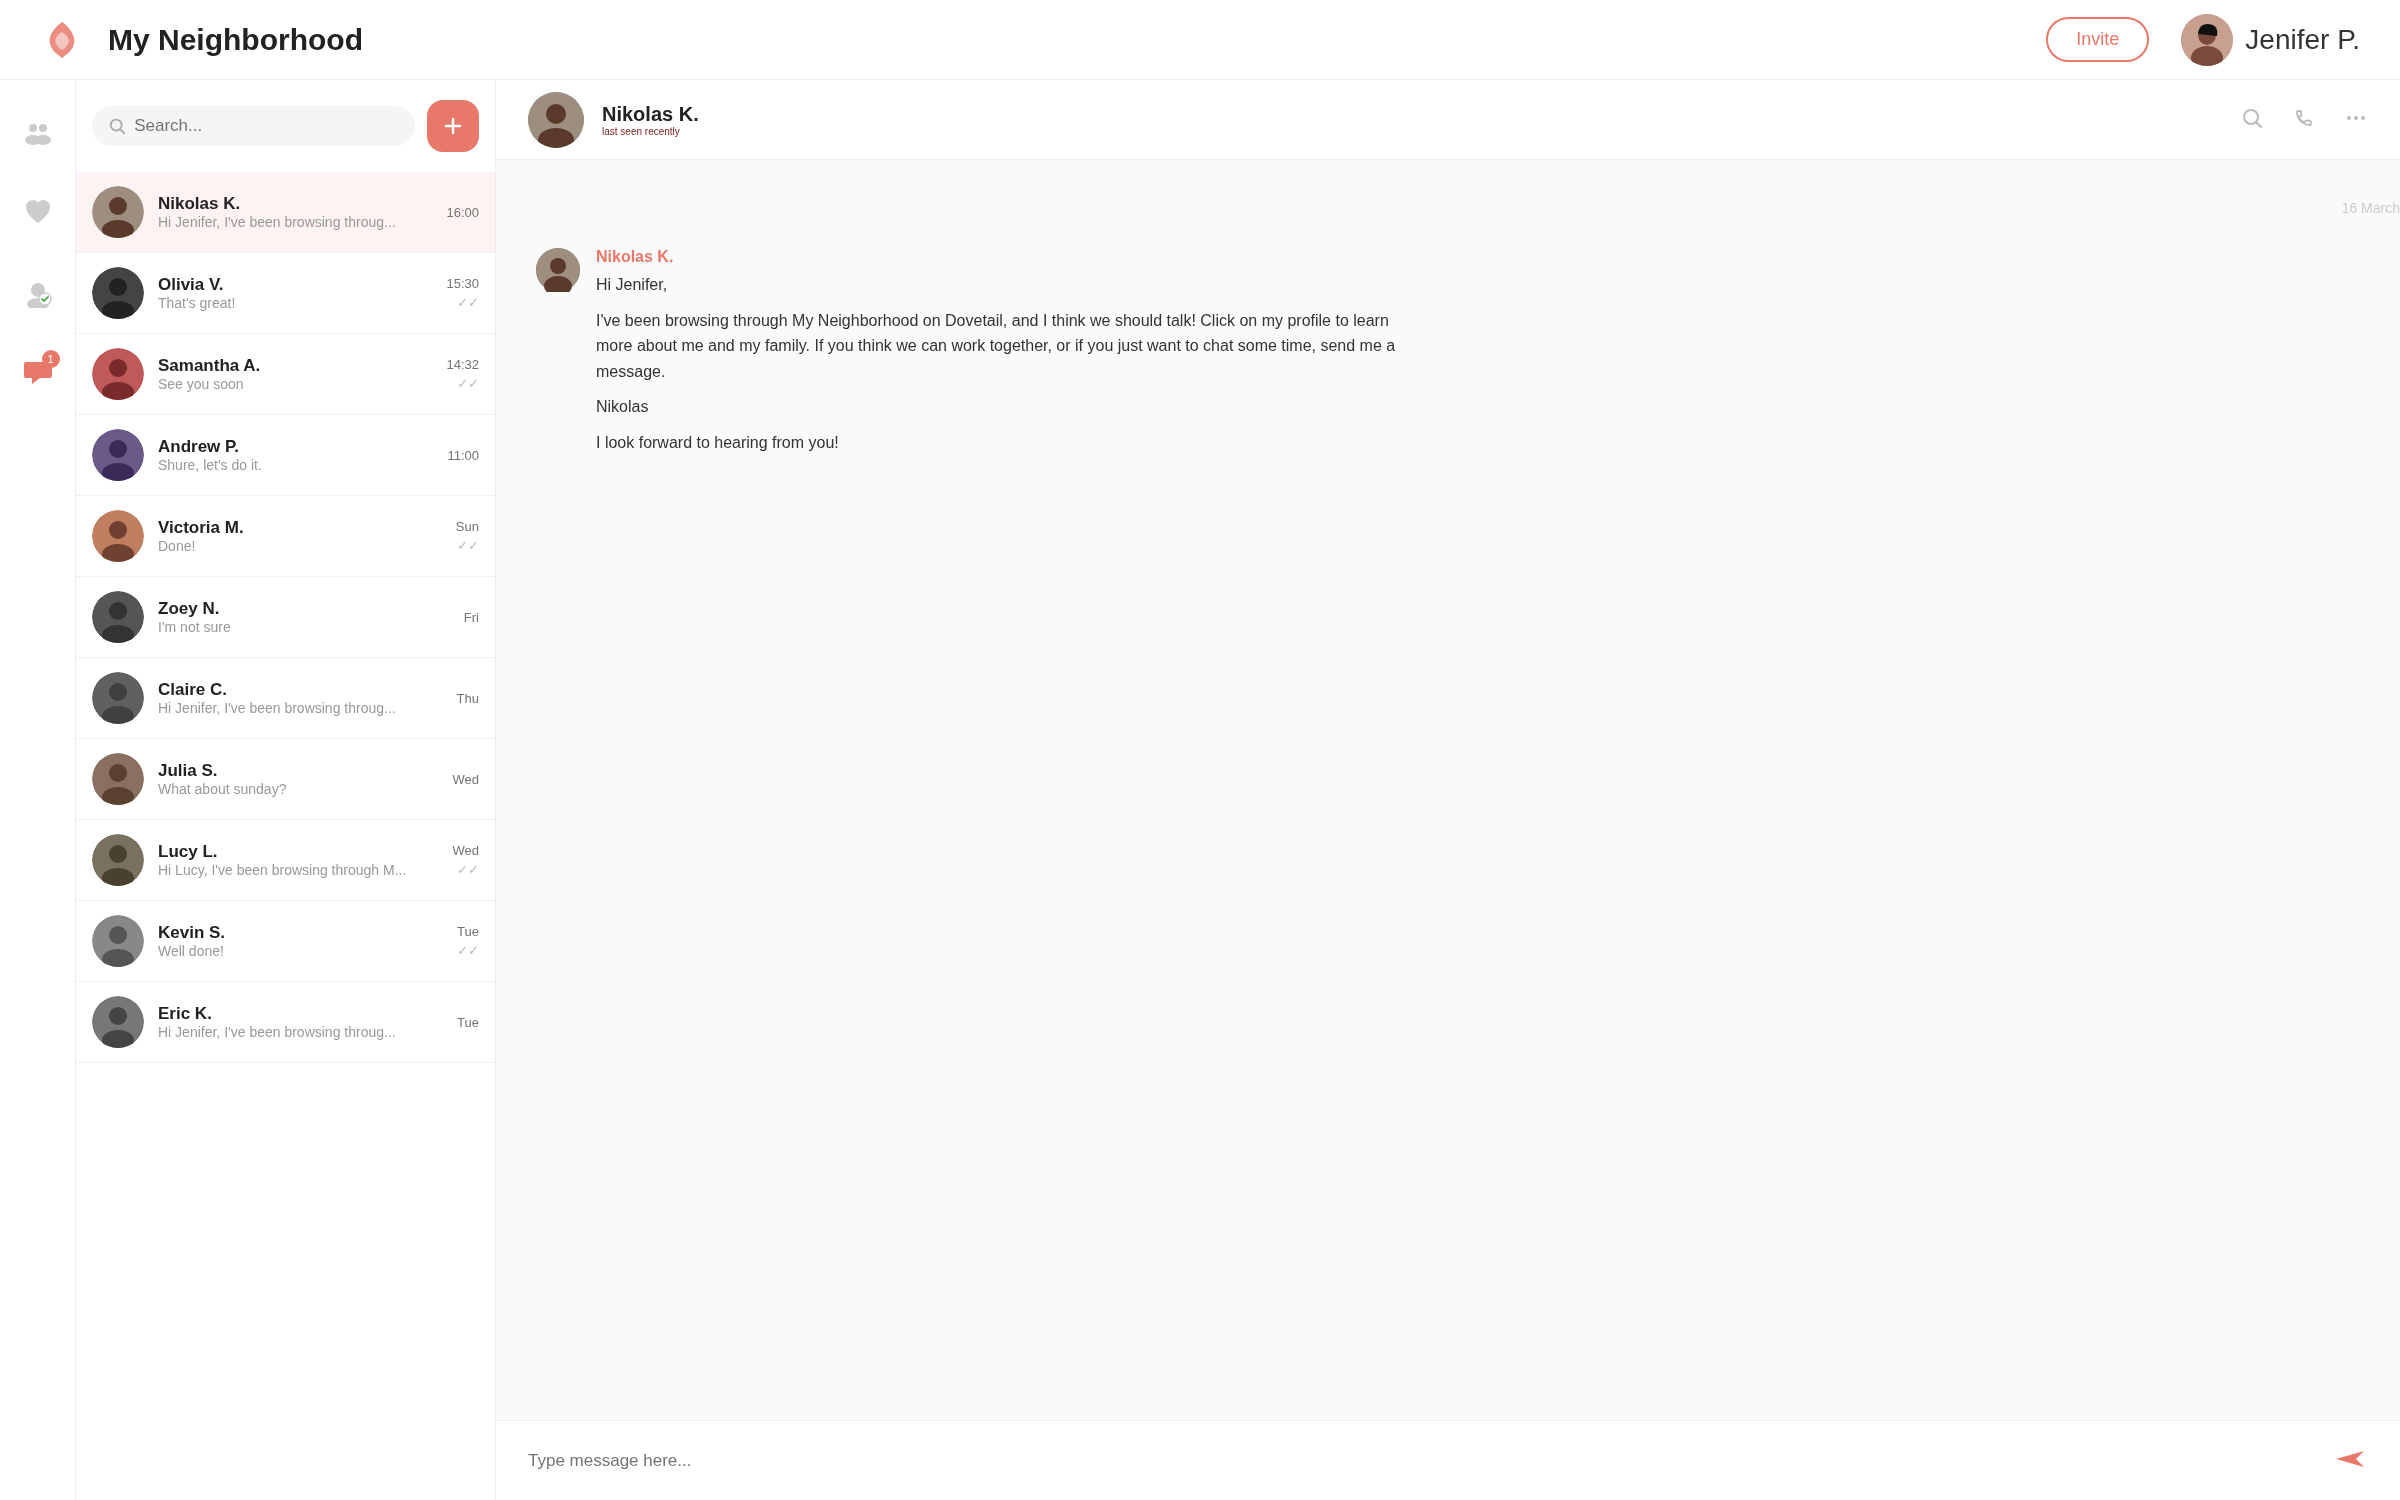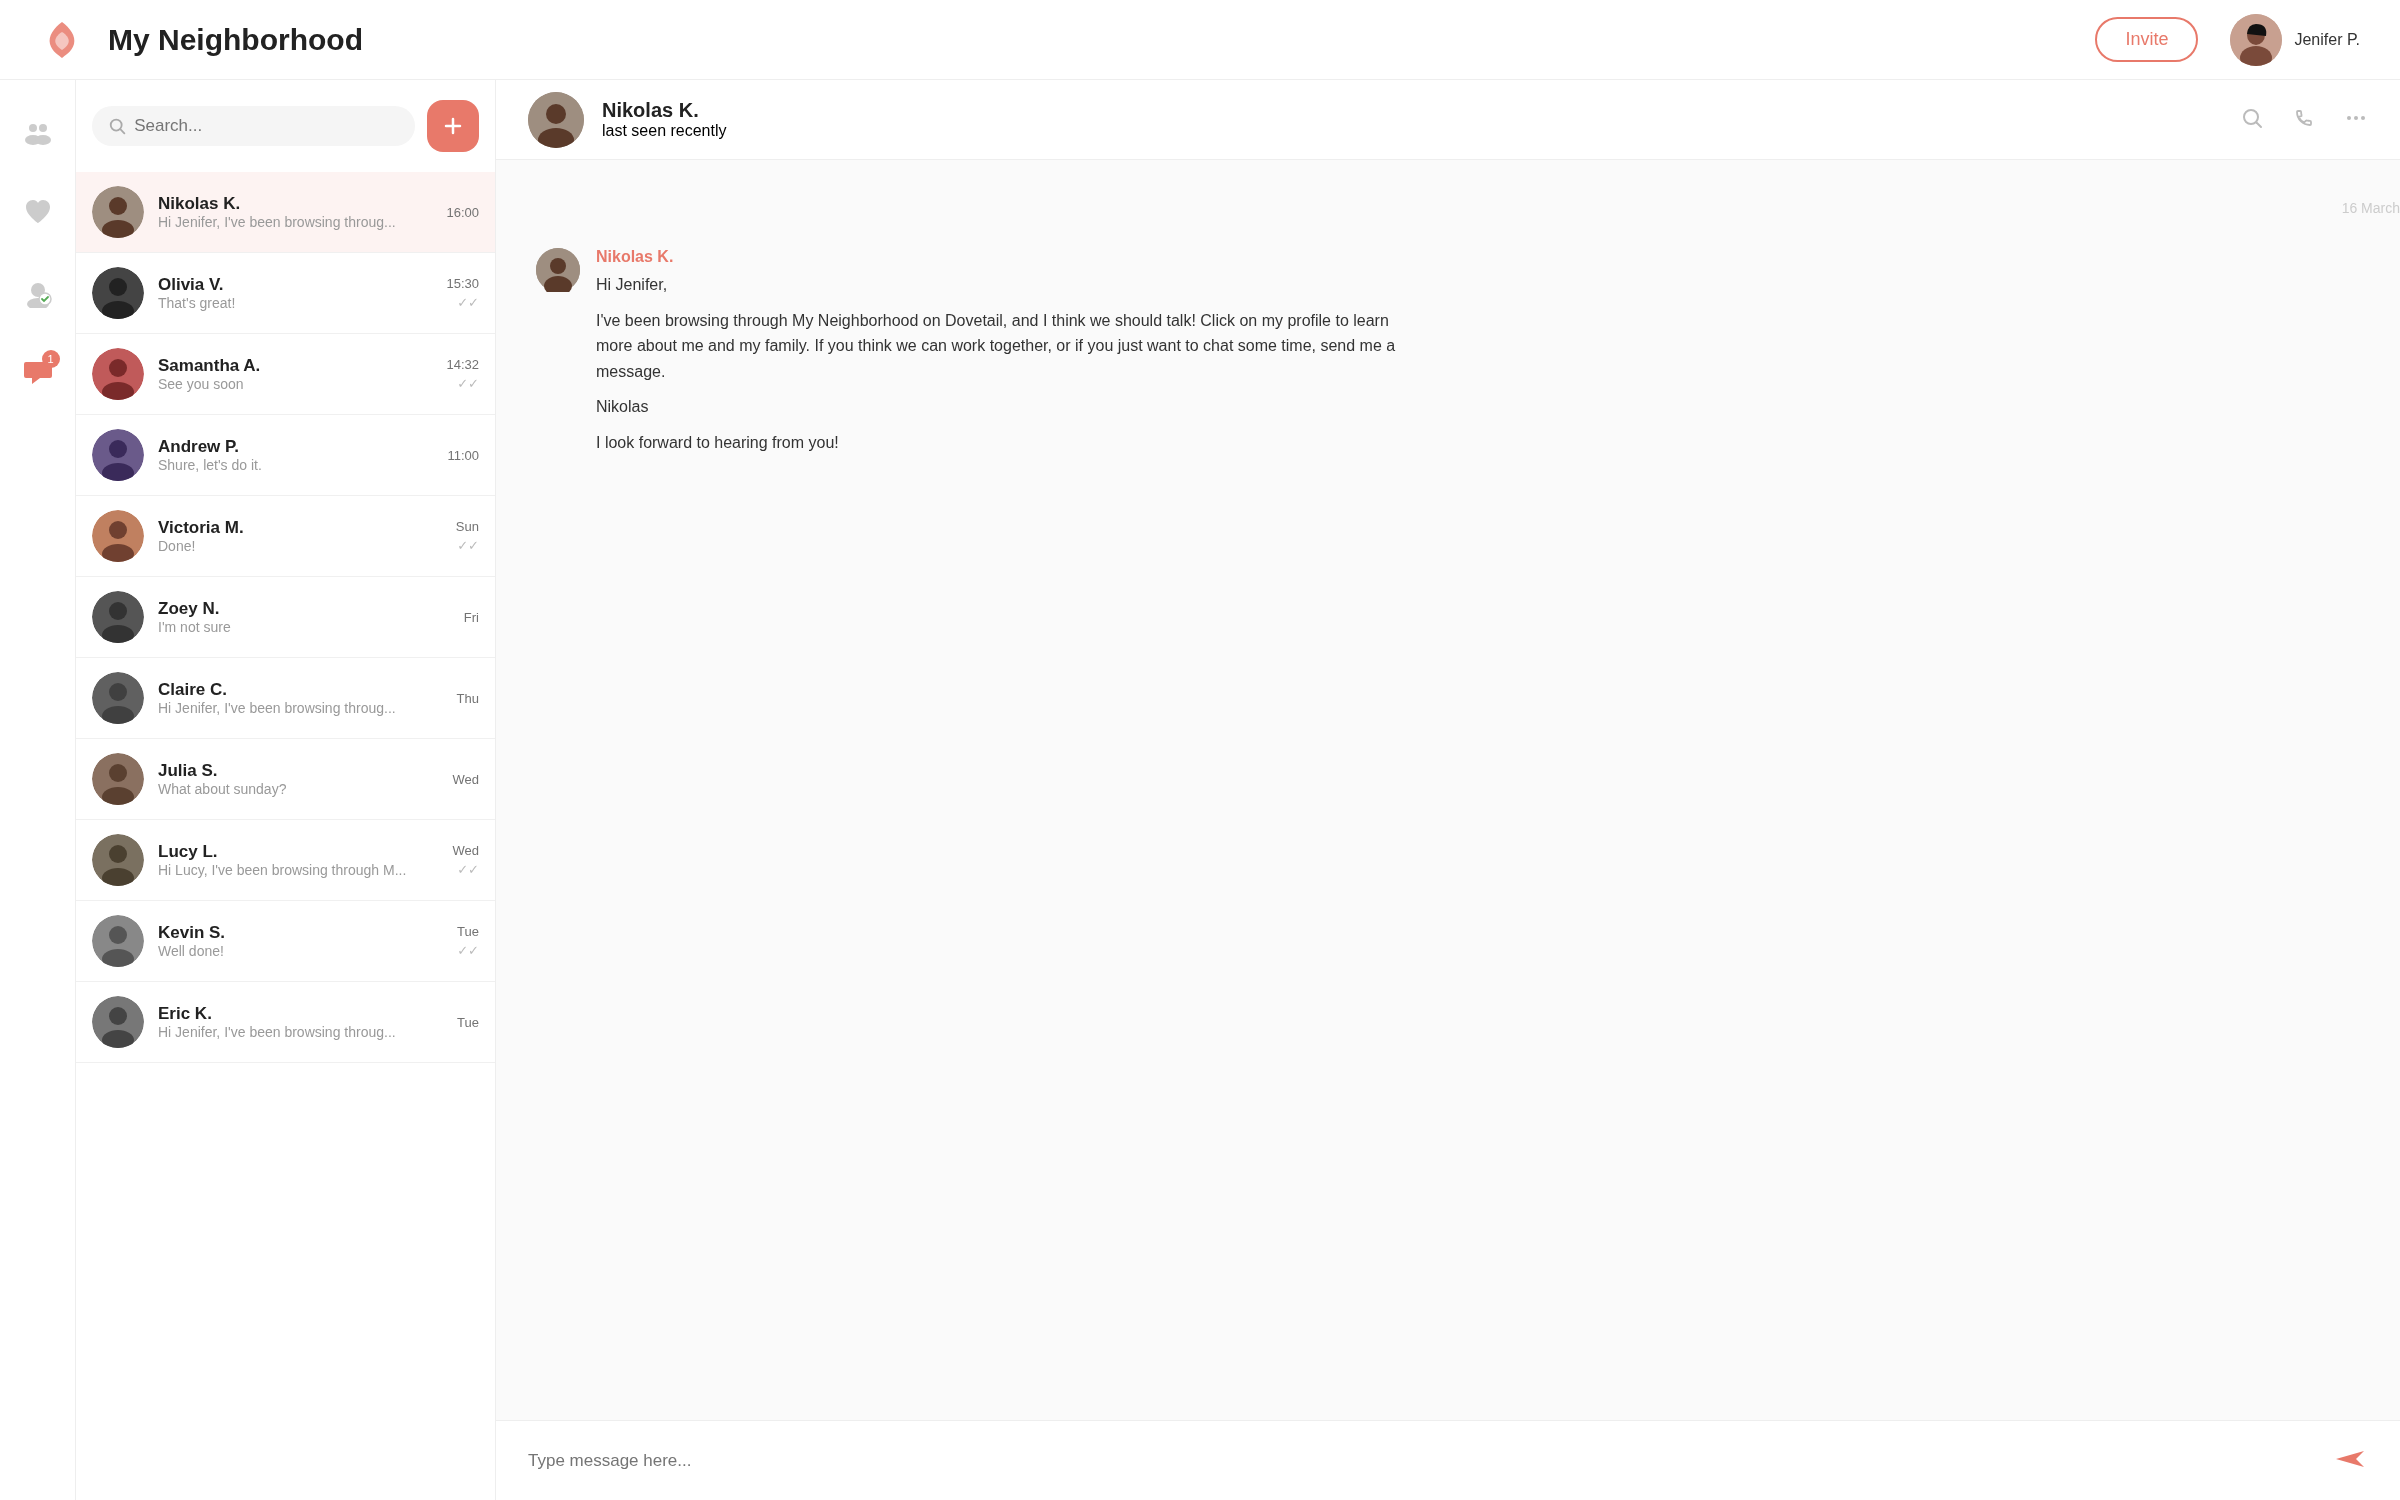--- a/index.html
+++ b/index.html
@@ -21,21 +21,21 @@
       border: 2px solid #e8796a; color: #e8796a; background: transparent;
       border-radius: 24px; padding: 10px 28px; font-size: 18px; cursor: pointer;
       margin-right: 32px;
     }
     .topbar-avatar {
       width: 52px; height: 52px; border-radius: 50%; background: #c8a89a;
       margin-right: 12px; overflow: hidden; display: flex; align-items: center; justify-content: center;
     }
     .topbar-avatar svg { width: 52px; height: 52px; }
     .topbar-user {
-      font-size: 16px; color: #333; font-weight: 500;
+      font-size: 28px; color: #333; font-weight: 500;
     }
 
     
     .layout {
       display: flex; margin-top: 80px; height: calc(1500px - 80px);
     }
 
     
     .icon-sidebar {
       width: 76px; background: #fff; border-right: 1px solid #eee;
@@ -105,21 +105,21 @@
     .chat-header {
       height: 80px; background: #fff; border-bottom: 1px solid #eee;
       display: flex; align-items: center; padding: 0 32px; gap: 18px;
     }
     .chat-header-avatar {
       width: 56px; height: 56px; border-radius: 50%; overflow: hidden;
       background: #9e8e80;
     }
     .chat-header-info { flex: 1; }
     .chat-header-name { font-size: 20px; font-weight: 600; color: #222; }
-    .chat-header-status { font-size: 16px; color: #000000; }
+    .chat-header-status { font-size: 10px; color: #7f1d1d; }
     .chat-header-actions { display: flex; align-items: center; gap: 28px; }
     .chat-header-icon { color: #bbb; cursor: pointer; }
 
     .chat-messages {
       flex: 1; overflow-y: auto; padding: 40px 0;
     }
     .chat-date-divider {
       text-align: right; color: #ccc; font-size: 14px; margin-bottom: 32px;
     }
 

